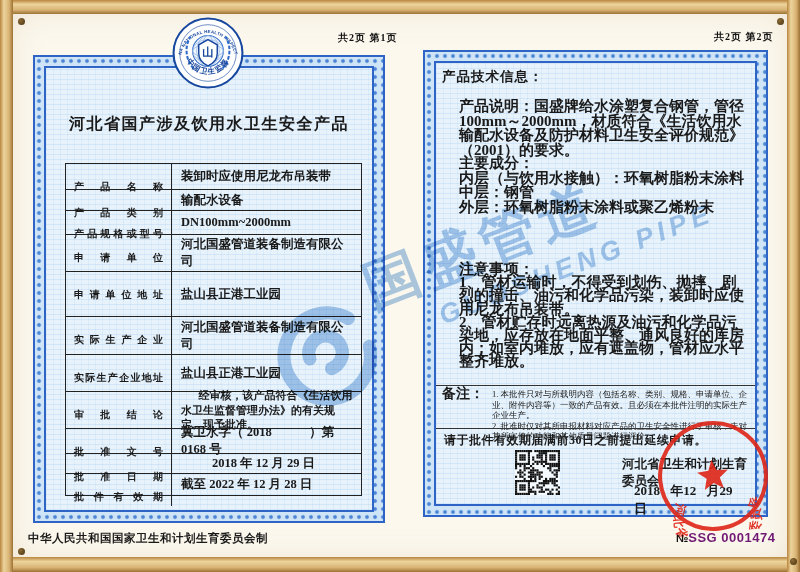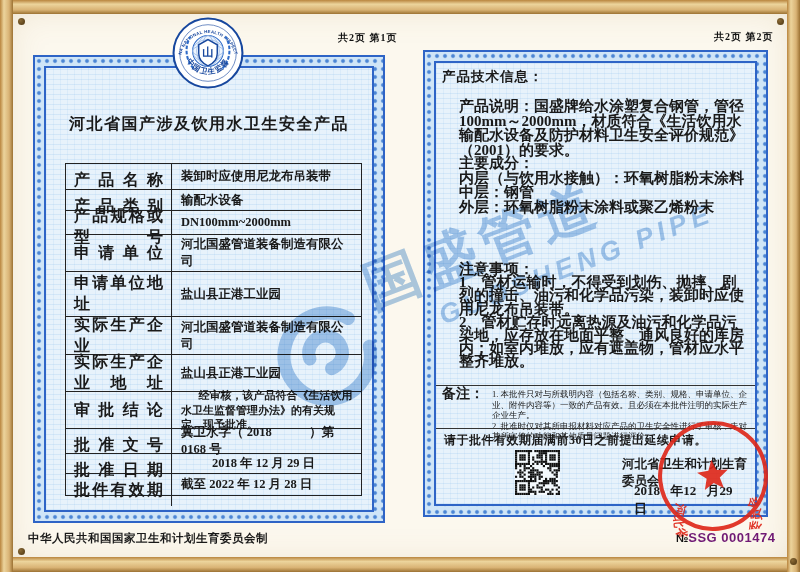--- a/index.html
+++ b/index.html
@@ -24,21 +24,21 @@
                           repeating-linear-gradient(90deg,rgba(130,185,235,.13) 0 1px,transparent 1px 7px);}
   .pageind{position:absolute;z-index:6;font-size:10px;font-weight:bold;letter-spacing:1px;color:#111;}
   
   .emblem{position:absolute;left:172px;top:17px;z-index:7;}
   .t1{position:absolute;left:0;right:0;top:26px;text-align:center;font-size:16px;font-weight:bold;letter-spacing:1.5px;margin-top:20px;}
   .t2{position:absolute;left:0;right:0;top:53px;text-align:center;font-size:28px;font-weight:bold;letter-spacing:9px;text-indent:9px;}
   .tbl{position:absolute;left:19px;top:95px;width:297px;border:1.5px solid #222;box-sizing:border-box;background:transparent;}
   .trow{display:flex;box-sizing:border-box;border-bottom:1.5px solid #222;}
   .trow:last-child{border-bottom:none;}
   .tlab{width:106px;flex:0 0 106px;box-sizing:border-box;border-right:1.5px solid #222;
-        display:flex;align-items:center;font-weight:bold;font-size:16px;padding:16px 8px;}
+        display:flex;align-items:flex-start;font-weight:bold;font-size:10px;padding:16px 8px;}
   .tlab span{width:100%;text-align:justify;text-align-last:justify;}
   .tval{flex:1;display:flex;align-items:center;font-size:12.5px;font-weight:600;padding:0 6px 0 9px;box-sizing:border-box;}
   .tval.small{font-size:11px;line-height:1.35;text-indent:1.6em;}
   .tval.ctr{justify-content:center;padding-left:0;}
   .footer1{position:absolute;left:28px;top:531px;font-size:11.5px;font-weight:bold;letter-spacing:.5px;z-index:6;}
   
   .p2{position:absolute;font-size:15px;font-weight:700;line-height:14.5px;}
   .p2title{left:6px;top:7px;font-size:13.5px;font-weight:bold;letter-spacing:1px;}
   .p2desc{left:23px;right:5px;top:36px;}
   .p2comp{left:23px;top:93px;}

